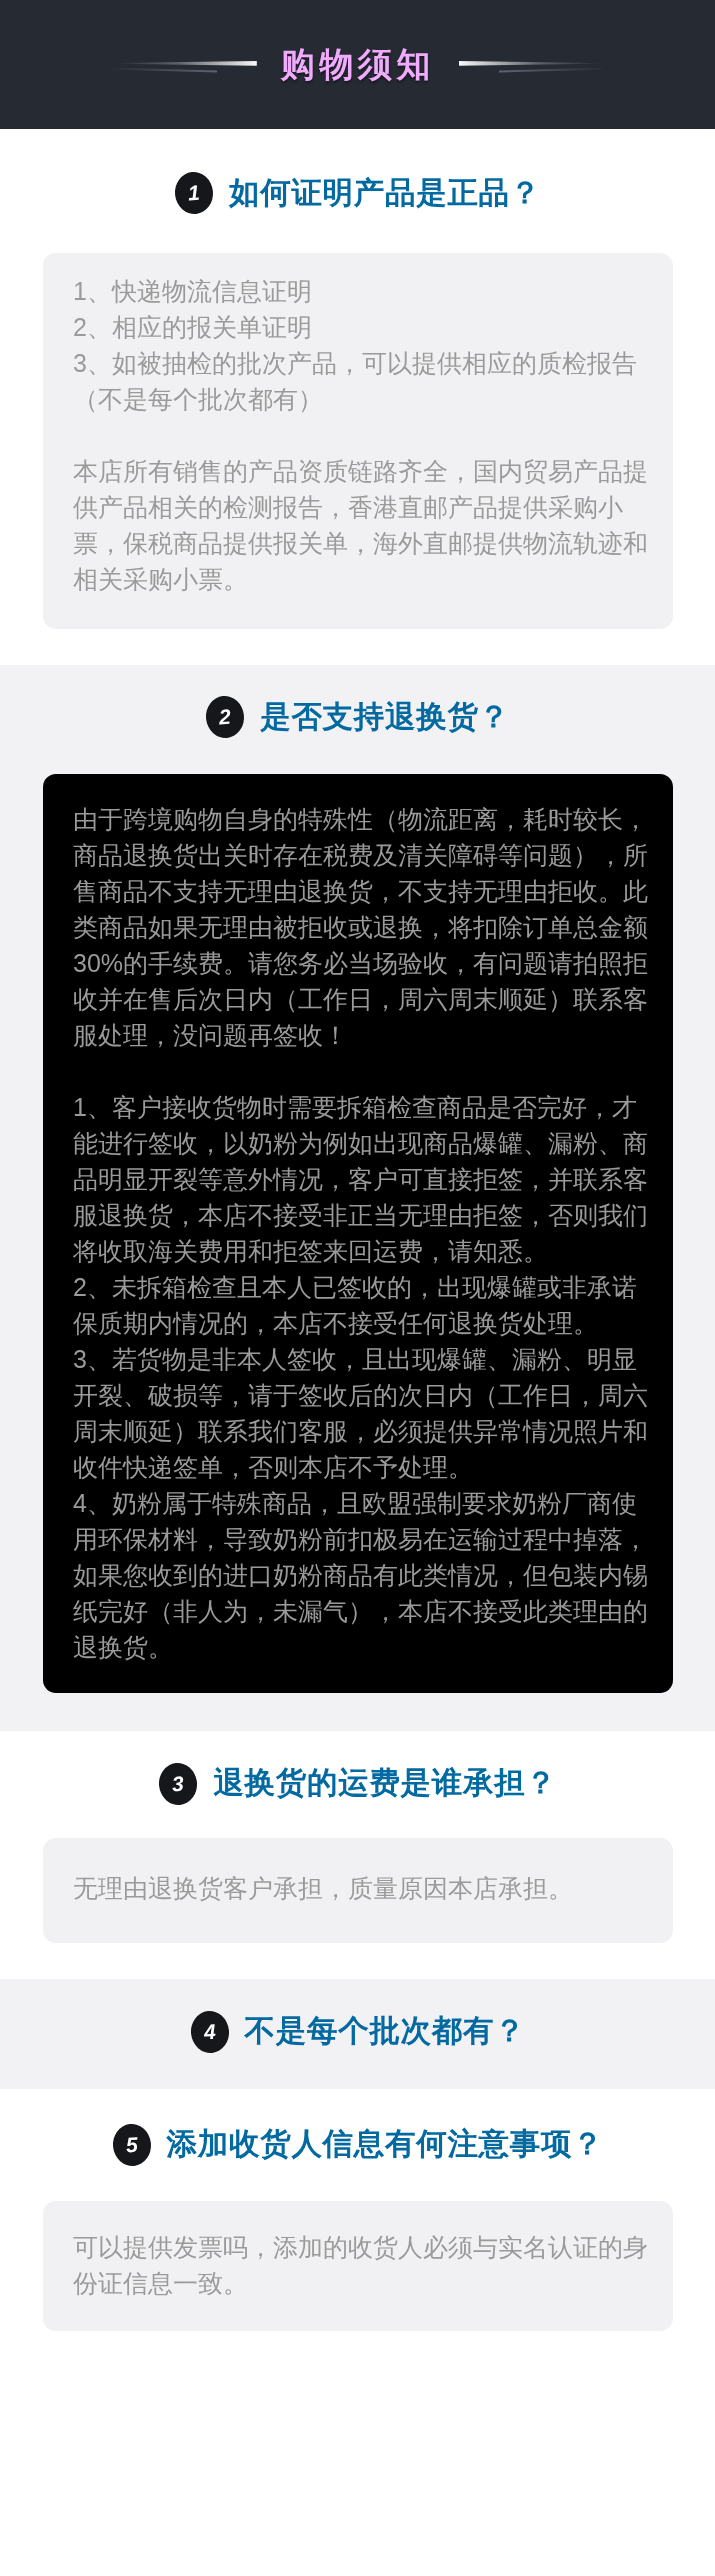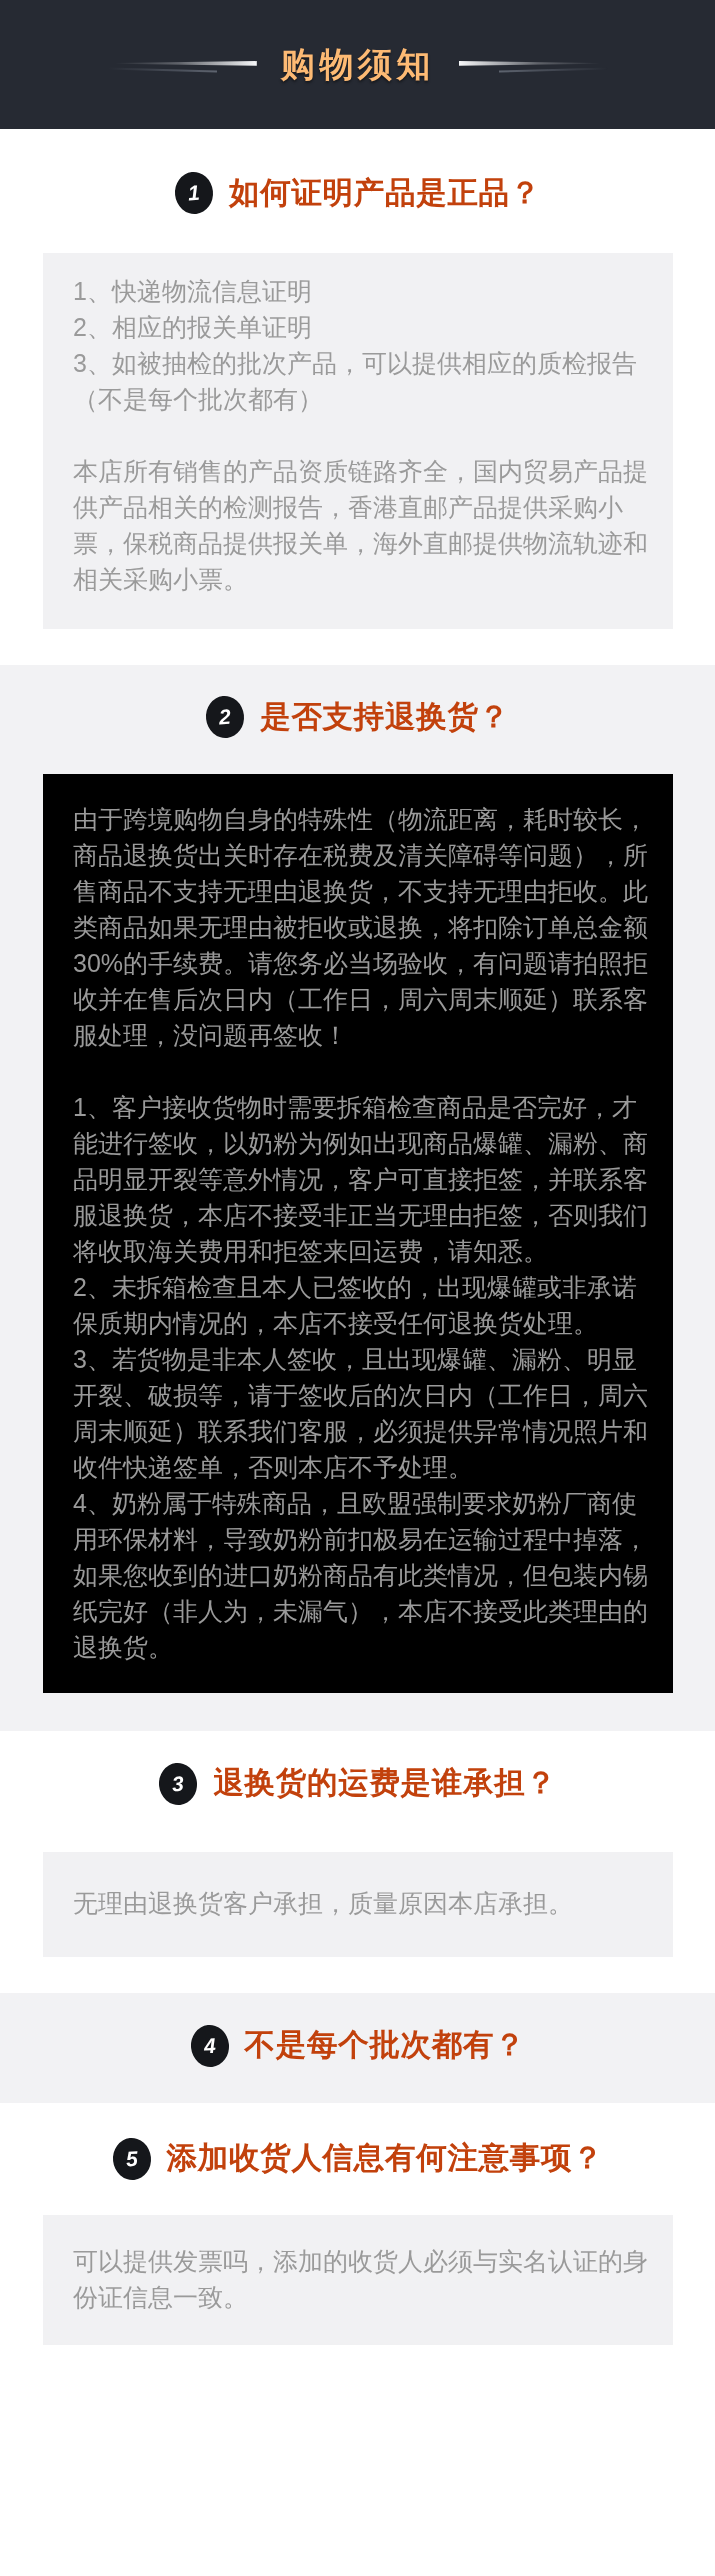--- a/index.html
+++ b/index.html
@@ -14,21 +14,21 @@
   .banner {
     height: 129px;
     background: #262a33;
     display: flex;
     align-items: center;
     justify-content: center;
     gap: 24px;
   }
   .banner-title {
     margin: 0;
-    color: #fdba74;
+    color: #f0abfc;
     font-size: 34px;
     font-weight: 700;
     letter-spacing: 4.6px;
     text-shadow: 0 2px 2.7px rgba(0,0,0,.45);
     white-space: nowrap;
   }
   .deco { position: relative; width: 142px; height: 24px; flex: 0 0 auto; }
   .deco-main {
     position: absolute; top: 8.6px; left: 0; width: 100%; height: 4.6px;
     background: linear-gradient(90deg, rgba(247,248,250,0) 0%, rgba(247,248,250,.28) 45%, #f7f8fa 100%);
@@ -69,42 +69,42 @@
     color: #ffffff;
     font-size: 21px;
     font-weight: 700;
     font-style: italic;
     transform: rotate(2deg);
   }
   .question {
     margin: 0;
     font-size: 30.5px;
     font-weight: 900;
-    color: #c2410c;
+    color: #0369a1;
     letter-spacing: 0.7px;
     white-space: nowrap;
   }
 
   
   .box {
     margin: 0 43px;
-    border-radius: 0;
+    border-radius: 13px;
     font-size: 25px;
     line-height: 36px;
     color: #9a9a9a;
     text-align: left;
   }
   .box p { margin: 0; white-space: pre-line; }
   .box p + p { margin-top: 36px; }
   .box-gray  { background: #f1f1f3; }
   .box-white { background: #000000; }
 
   .box-1 { margin-top: 37px; padding: 20px 20.5px 32px 30px; }
   .box-2 { margin-top: 34px; padding: 26.5px 20.5px 28px 30px; }
-  .box-3 { margin-top: 45px; padding: 33px 20.5px 36px 30px; }
+  .box-3 { margin-top: 31px; padding: 33px 20.5px 36px 30px; font-family: Liberation Serif, serif; }
   .box-4 { margin-top: 27px; padding: 32px 20.5px 39px 30px; }
   .box-5 { margin-top: 33px; padding: 28px 20.5px 30px 30px; }
 </style>
 </head>
 <body>
 
 <header class="banner">
   <div class="deco deco-left">
     <div class="deco-main"></div>
     <div class="deco-echo"></div>

